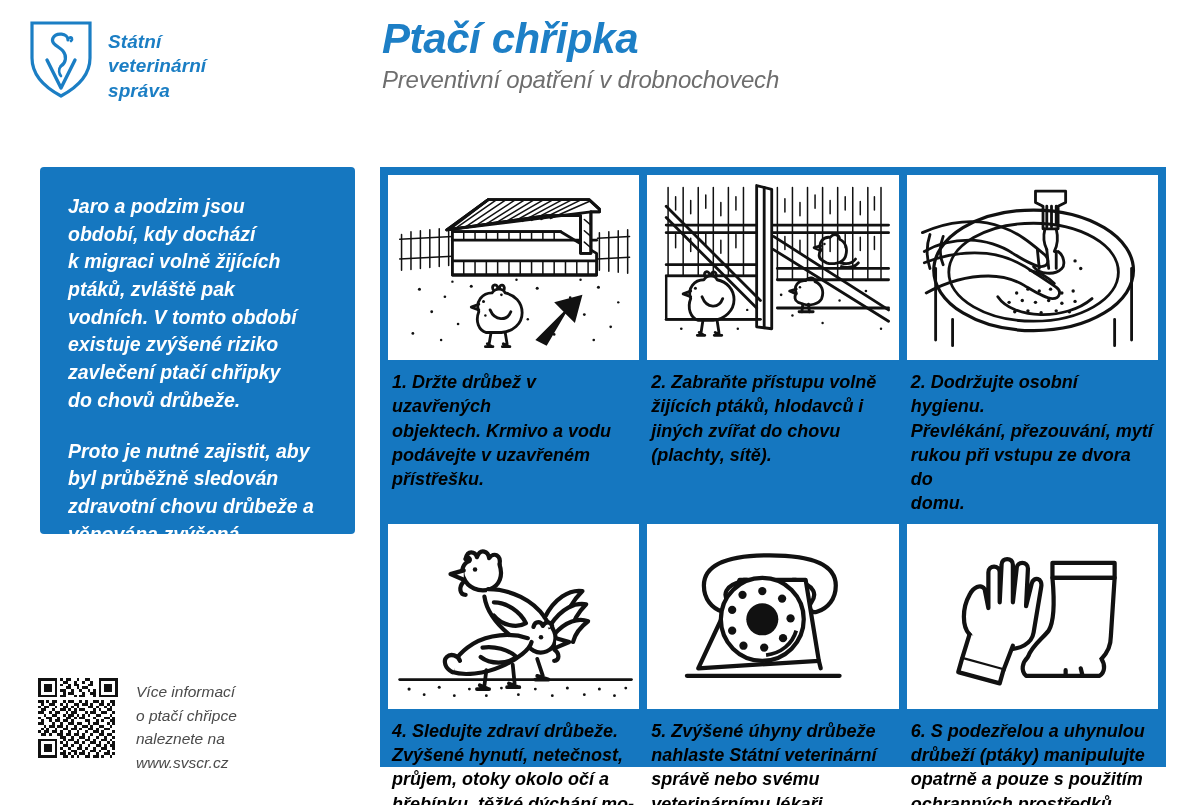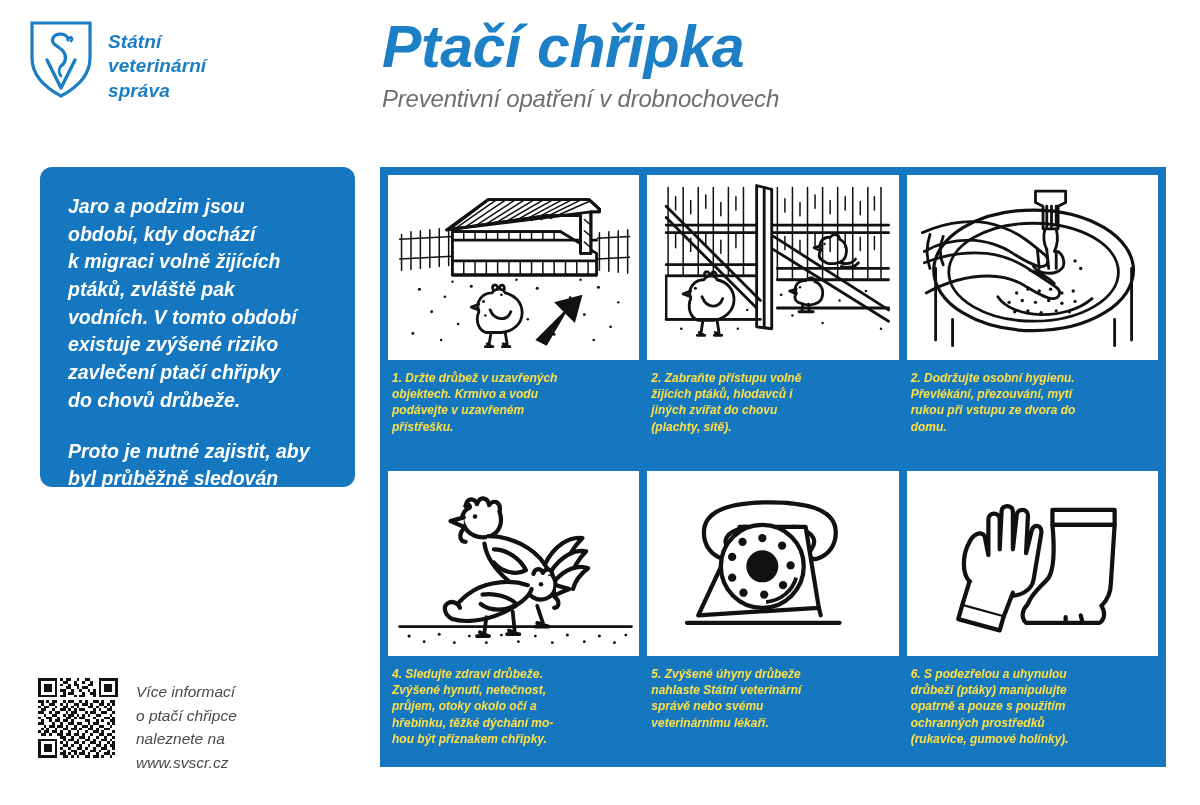--- a/index.html
+++ b/index.html
@@ -34,41 +34,41 @@
     letter-spacing: .1px;
     padding-top: 12px;
   }
   .logo-text div { white-space: nowrap; }
 
   .titles {
     position: absolute; left: 382px; top: 16px;
   }
   .title-main {
     color: #1d7fc6;
-    font-size: 59px;
+    font-size: 42px;
     font-weight: bold;
     letter-spacing: -.4px;
     line-height: 1.08;
   }
   .title-sub {
     color: #6e6e6e;
     font-size: 24px;
     font-weight: normal;
     letter-spacing: -.2px;
     line-height: 1.12;
     margin-top: 6px;
   }
 
   
   .intro-panel {
     position: absolute;
     left: 40px; top: 167px;
-    width: 315px; height: 320px;
+    width: 315px; height: 367px;
     background: #1577c0;
-    border-radius: 12px;
+    border-radius: 4px;
     padding: 26px 22px 20px 28px;
     color: #ffffff;
   }
   .intro-para {
     font-size: 19.5px;
     font-weight: bold;
     line-height: 1.42;
     white-space: pre-line;
   }
   .intro-para + .intro-para { margin-top: 23px; }
@@ -102,22 +102,22 @@
   .cell { display: flex; flex-direction: column; }
   .art {
     background: #ffffff;
     border: 3px solid #ffffff;
     height: 185px;
     display: flex; align-items: center; justify-content: center;
     overflow: hidden;
   }
   .art svg { width: 100%; height: 100%; display: block; }
   .caption {
-    color: #fde047;
-    font-size: 12px;
+    color: #000000;
+    font-size: 18px;
     font-weight: bold;
     line-height: 1.35;
     padding: 10px 4px 0 4px;
     white-space: pre-line;
   }
 
   
   .ln { fill: none; stroke: #111; stroke-width: 3; stroke-linecap: round; stroke-linejoin: round; }
   .ln-thin { fill: none; stroke: #111; stroke-width: 1.6; stroke-linecap: round; stroke-linejoin: round; }
   .fl { fill: #111; }

